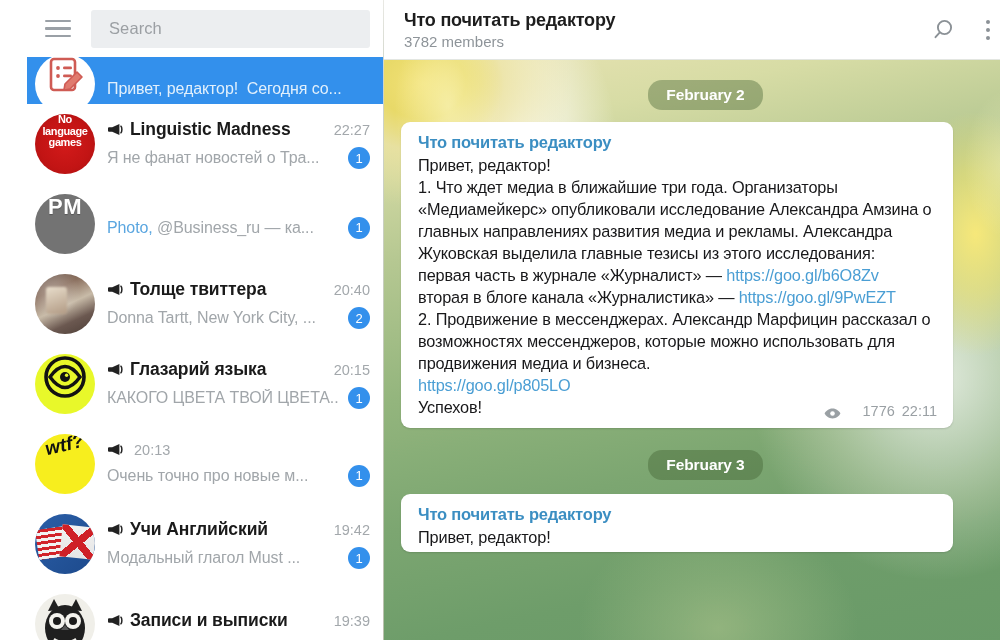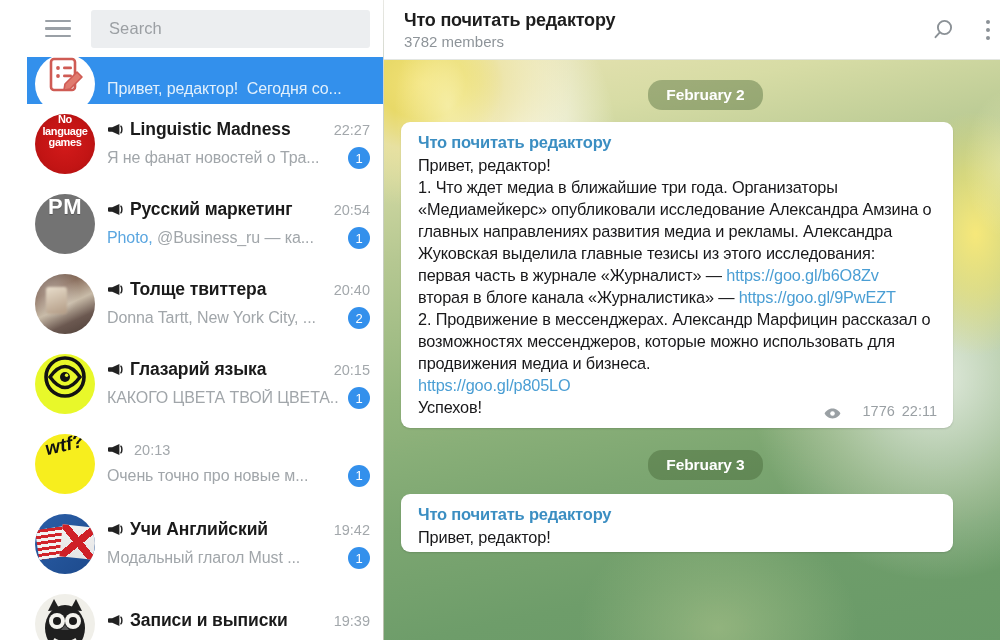--- a/index.html
+++ b/index.html
@@ -404,28 +404,20 @@
             <span class="badge">1</span>
           </div>
         </div>
       </div>
 
       <div class="chat-row">
         <div class="avatar av-pm">
           <span>PM</span>
         </div>
         <div class="chat-main">
-          <div class="chat-line1">
-            <svg class="megaphone" viewBox="0 0 17 13">
-              <path d="M2 4.2h3.2L12.4 1v11L5.2 8.8H2a1 1 0 0 1-1-1V5.2a1 1 0 0 1 1-1z" fill="#222"></path>
-              <path d="M13.9 3.2c1.3.9 1.3 5.7 0 6.6" stroke="#222" stroke-width="1.5" fill="none" stroke-linecap="round"></path>
-            </svg>
-            <span class="chat-title">Русский маркетинг</span>
-            <span class="chat-time">20:54</span>
-          </div>
           <div class="chat-line2">
             <span class="chat-preview"><span class="media">Photo,</span><span> @Business_ru  — ка...</span></span>
             <span class="badge">1</span>
           </div>
         </div>
       </div>
 
       <div class="chat-row">
         <div class="avatar av-photo"></div>
         <div class="chat-main">

